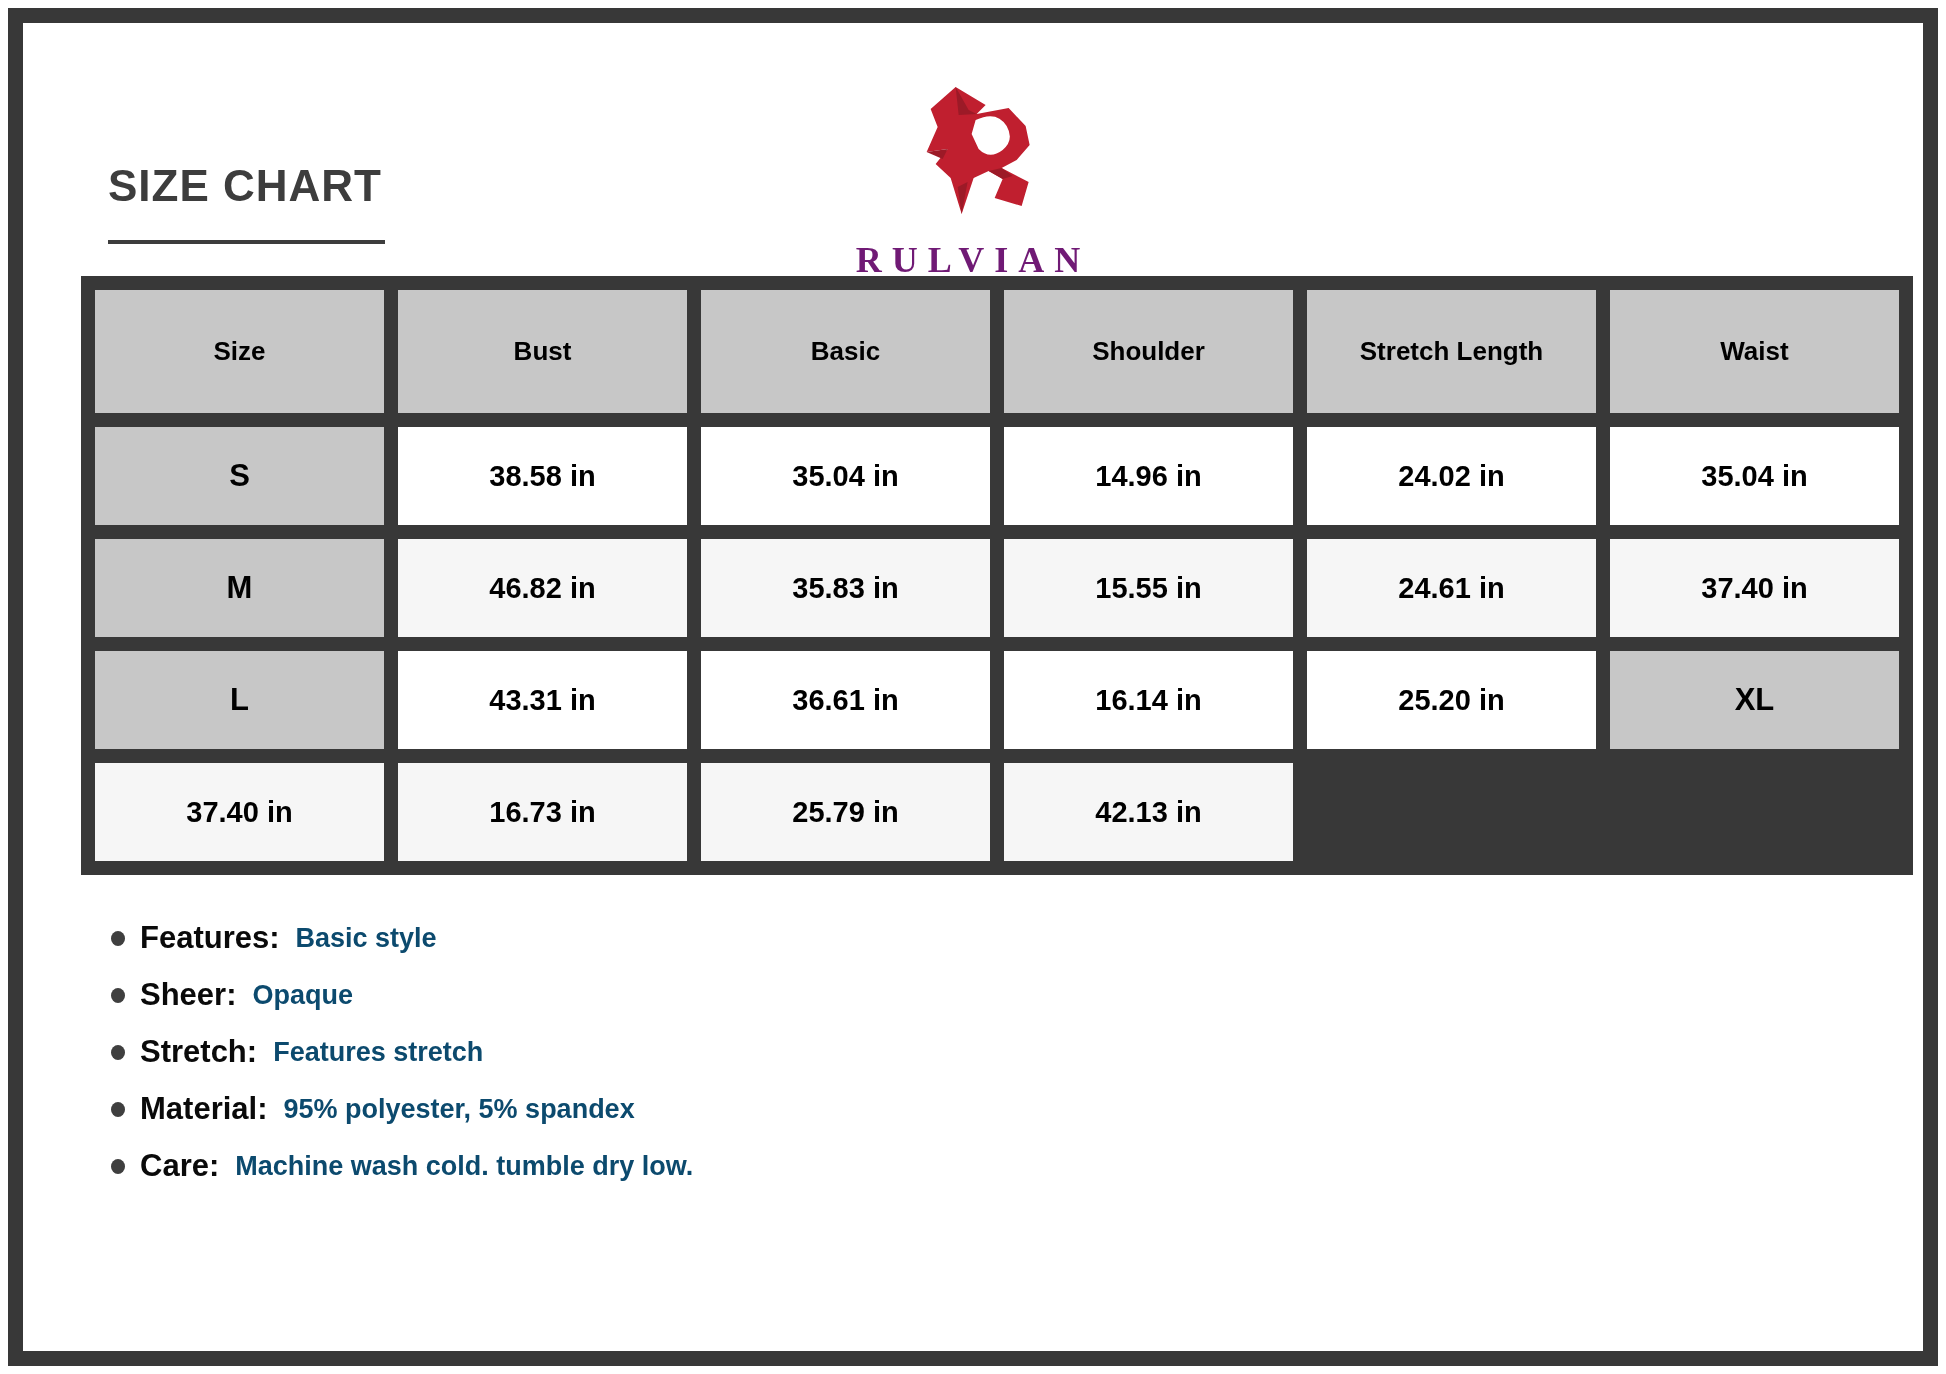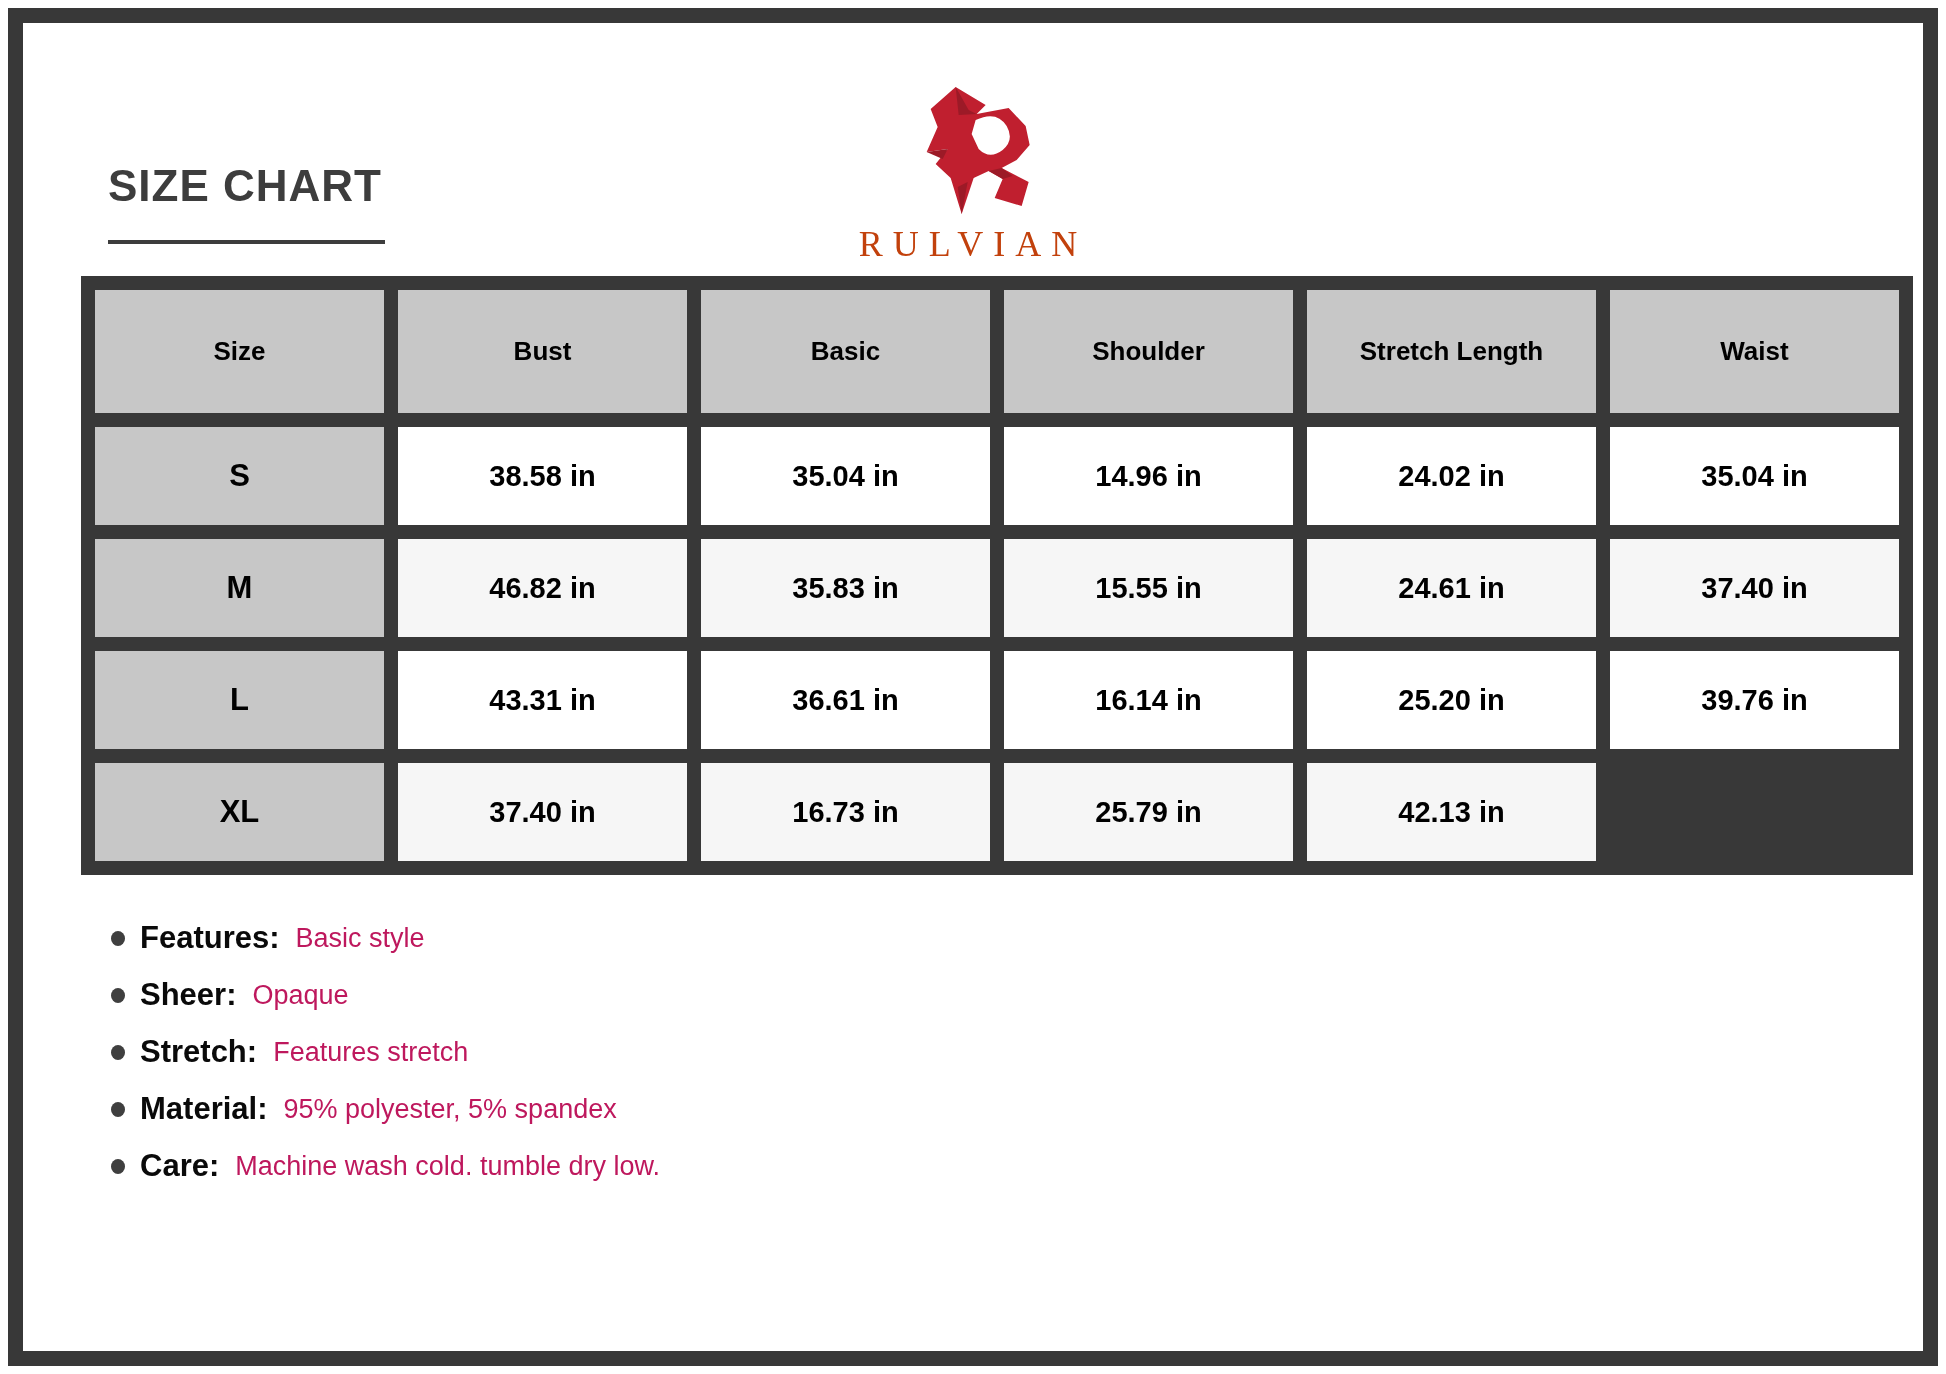--- a/index.html
+++ b/index.html
@@ -4,34 +4,34 @@
 <style>
   * { margin:0; padding:0; box-sizing:border-box; }
   html,body { width:1946px; height:1374px; background:#ffffff; font-family:"Liberation Sans", sans-serif; }
   .frame { position:absolute; left:8px; top:8px; width:1930px; height:1358px; border:15px solid #383838; background:#ffffff;padding-left:40px; }
 
   .page-title { position:absolute; left:85px; top:138px; font-size:44px; font-weight:bold; color:#3d3d3d; letter-spacing:1px; }
   .title-underline { position:absolute; left:85px; top:217px; width:277px; height:4px; background:#3d3d3d; }
 
   .logo { position:absolute; left:50%; top:56px; transform:translateX(-50%); text-align:center; }
   .logo svg { display:block; margin:0 auto; }
-  .logo-text { margin-top:8px; font-family:"Liberation Serif", serif; font-weight:normal; font-size:36px; letter-spacing:10px; color:#c2410c; }
+  .logo-text { margin-top:24px; font-family:"Liberation Serif", serif; font-weight:bold; font-size:36px; letter-spacing:10px; color:#701a75; }
 
   .size-table { position:absolute; left:58px; top:253px; width:1832px; height:599px; background:#383838;
     display:grid; grid-template-columns:repeat(6,1fr); grid-template-rows:123px 1fr 1fr 1fr 1fr; gap:14px; padding:14px; }
   .cell { display:flex; align-items:center; justify-content:center; }
   .cell.head { background:#c7c7c7; font-weight:bold; font-size:26px; color:#000; }
   .cell.size { background:#c7c7c7; font-weight:bold; font-size:31px; color:#000; }
   .cell.val  { background:#ffffff; font-weight:bold; font-size:29px; color:#000; }
 
   .details { position:absolute; left:88px; top:898px; }
   .detail-item { display:flex; align-items:center; margin-bottom:23px; height:34px; }
   .bullet { width:14px; height:15px; border-radius:50%; background:#3f3f3f; margin-right:15px; flex:0 0 auto; }
   .detail-label { font-size:31px; font-weight:bold; color:#0a0a0a; }
-  .detail-value { font-size:27px; font-weight:normal; color:#be185d; margin-left:16px; }
+  .detail-value { font-size:27px; font-weight:bold; color:#0c4a6e; margin-left:16px; }
 </style>
 </head>
 <body>
 
 <div class="frame">
 
   <div class="page-title">SIZE CHART</div>
   <div class="title-underline"></div>
 
   <div class="logo">
@@ -71,21 +71,20 @@
     <div class="cell val" style="background:#f6f6f6">35.83 in</div>
     <div class="cell val" style="background:#f6f6f6">15.55 in</div>
     <div class="cell val" style="background:#f6f6f6">24.61 in</div>
     <div class="cell val" style="background:#f6f6f6">37.40 in</div>
 
     <div class="cell size">L</div>
     <div class="cell val">43.31 in</div>
     <div class="cell val">36.61 in</div>
     <div class="cell val">16.14 in</div>
     <div class="cell val">25.20 in</div>
-    <div class="cell val">39.76 in</div>
 
     <div class="cell size">XL</div>
     <div class="cell val" style="background:#f6f6f6">37.40 in</div>
     <div class="cell val" style="background:#f6f6f6">16.73 in</div>
     <div class="cell val" style="background:#f6f6f6">25.79 in</div>
     <div class="cell val" style="background:#f6f6f6">42.13 in</div>
   </div>
 
   <div class="details">
     <div class="detail-item">

